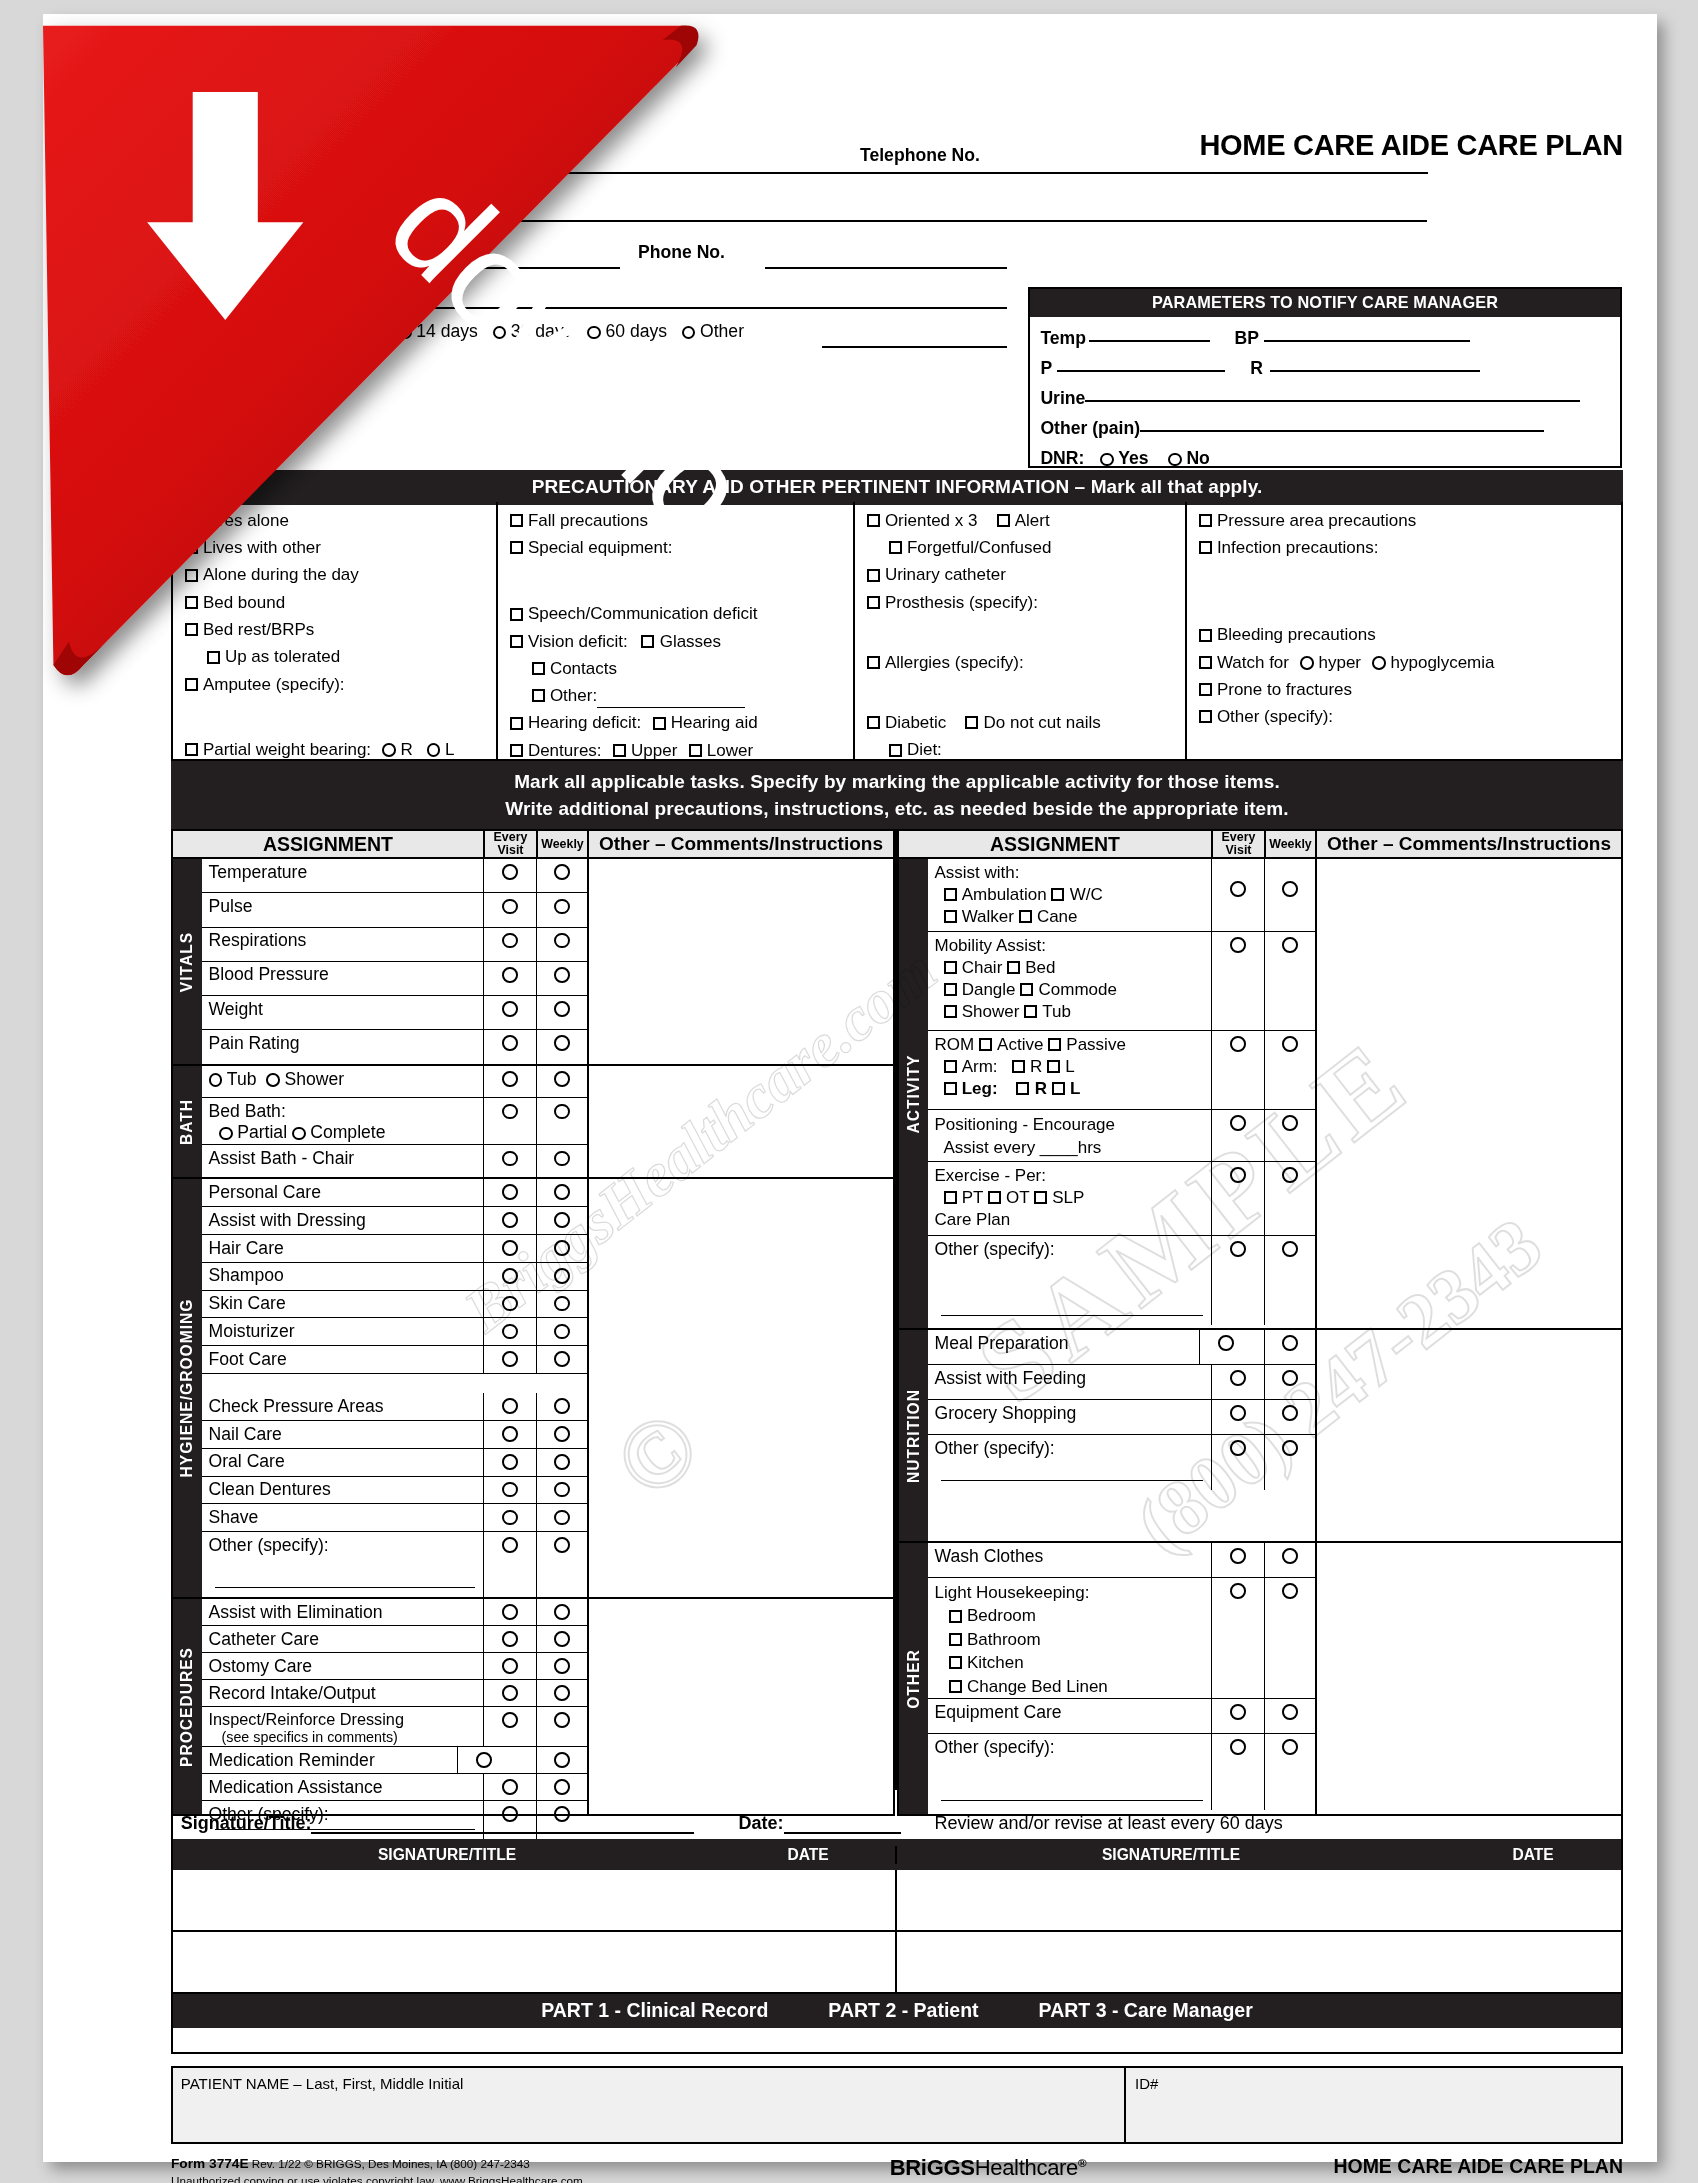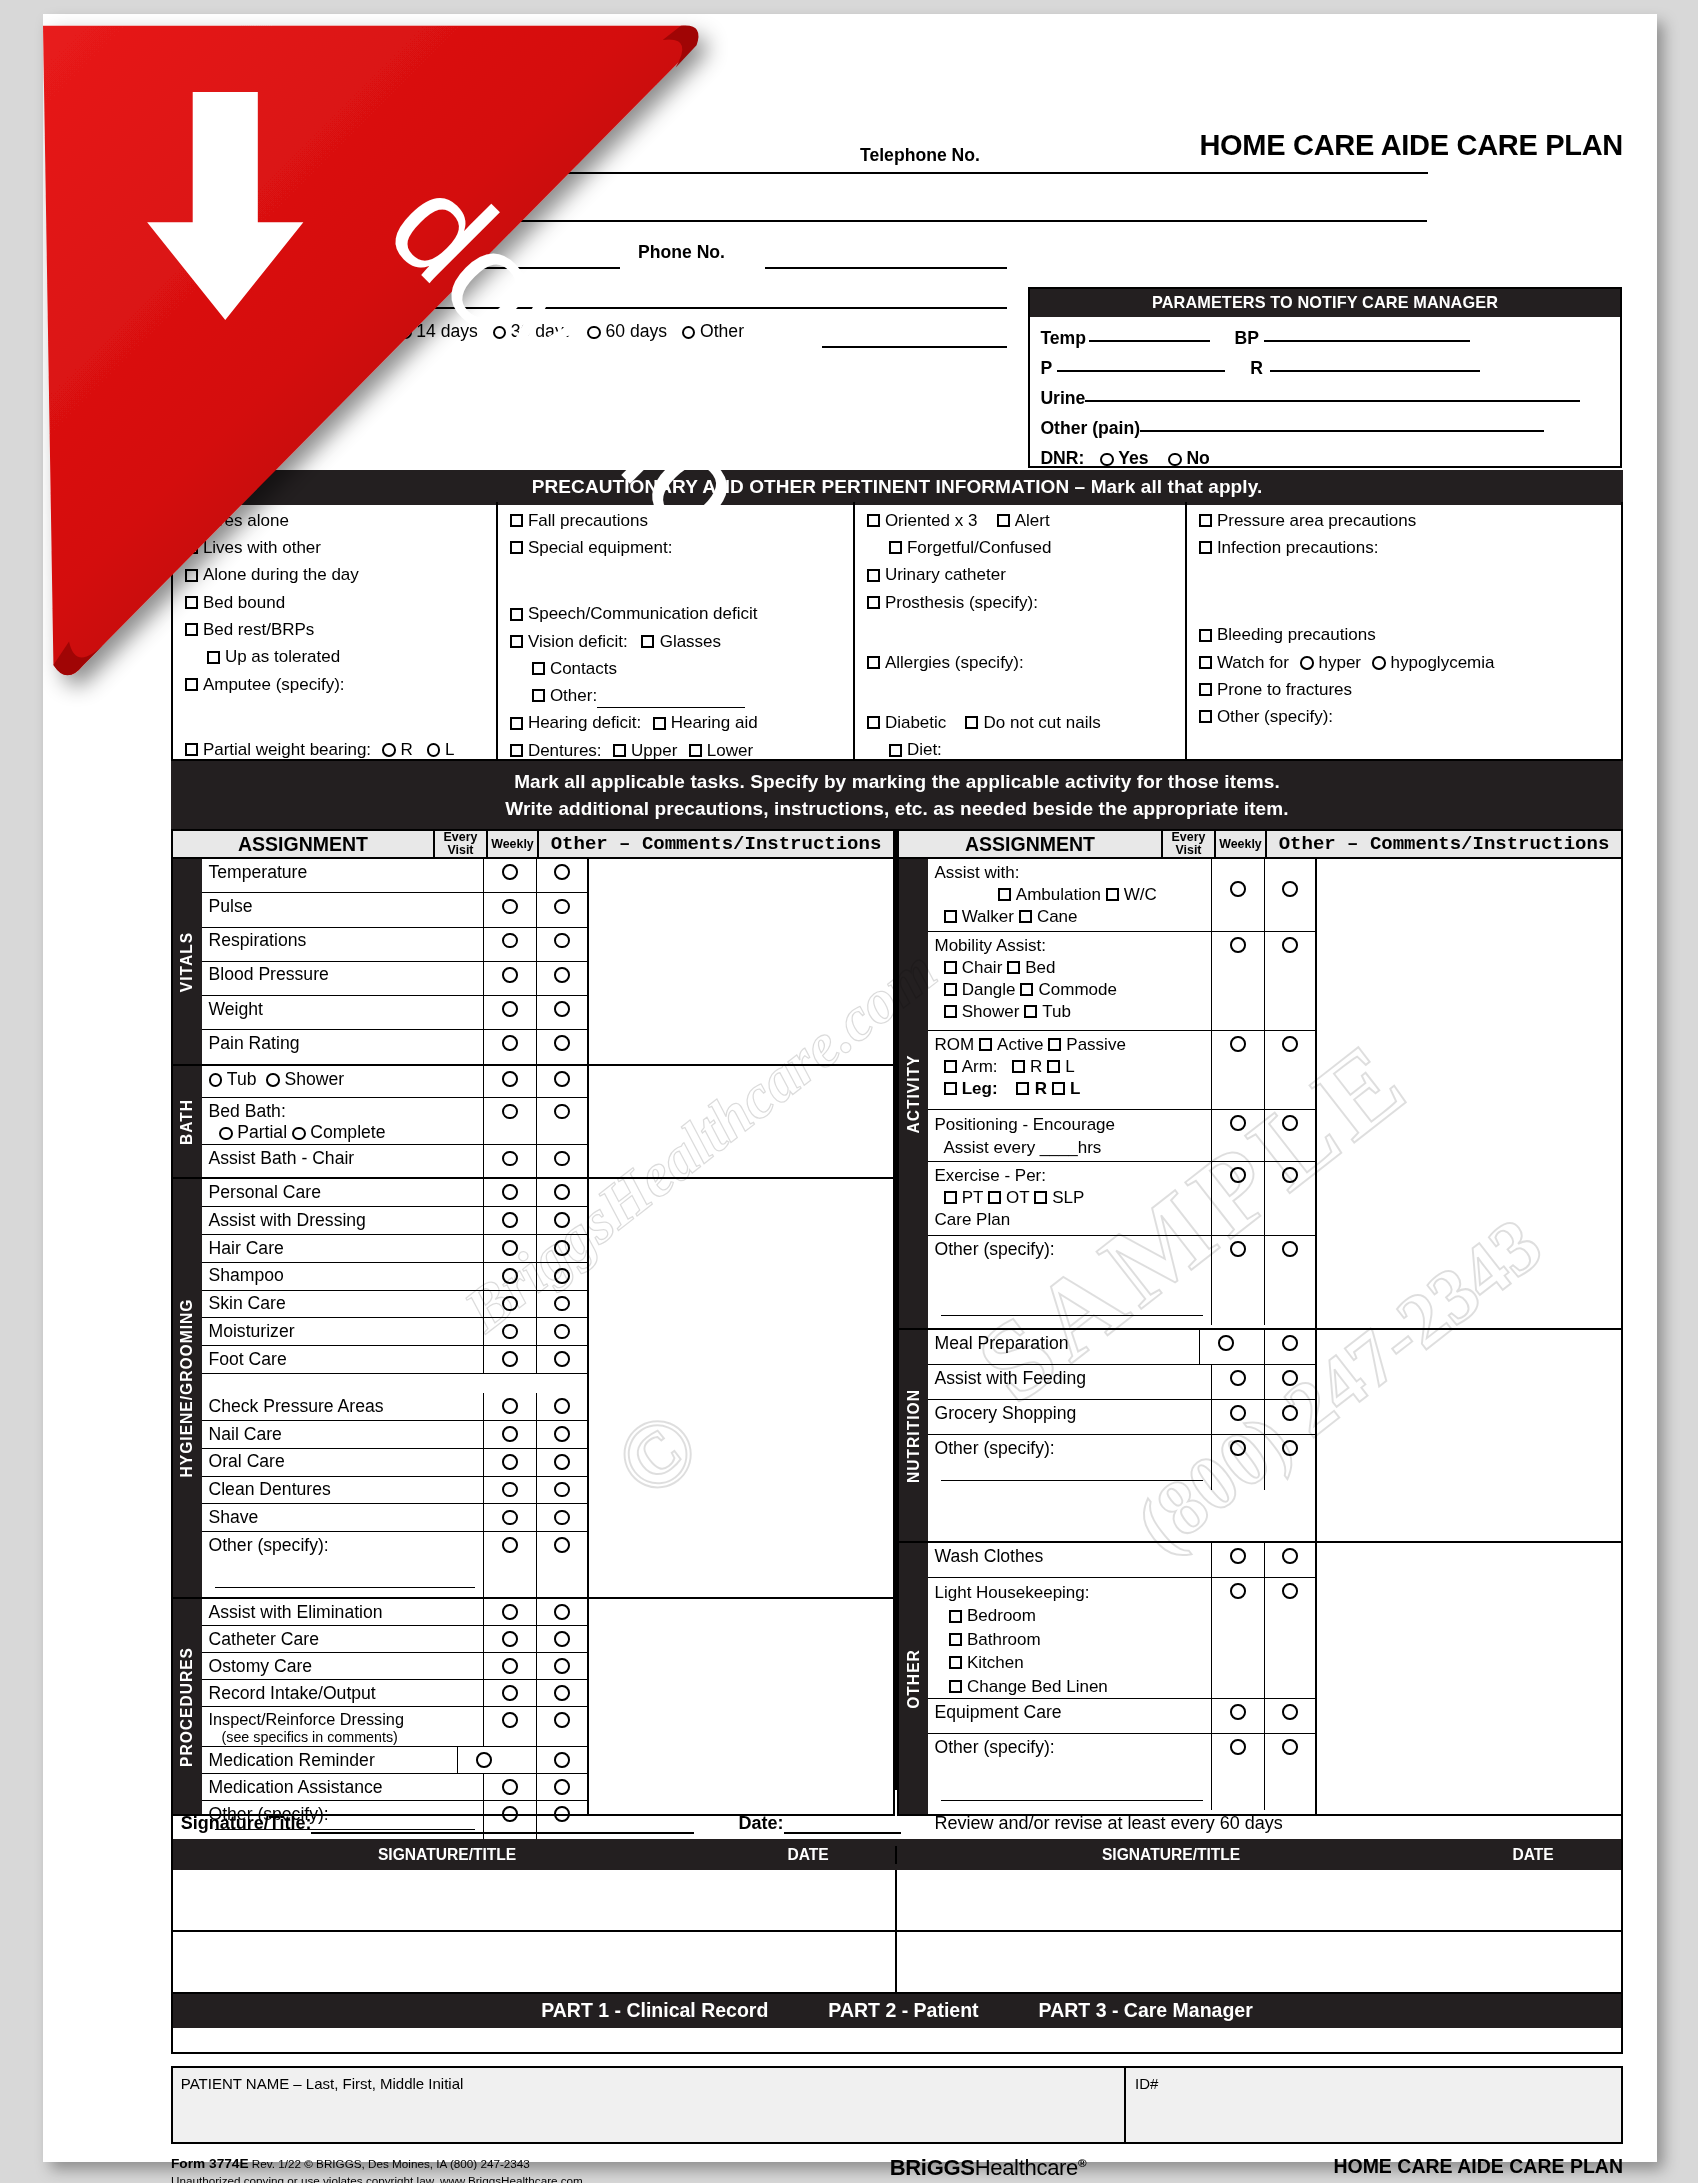--- a/index.html
+++ b/index.html
@@ -67,22 +67,22 @@
   
   #tbl{ position:absolute; left:0; top:700px; width:1452px; height:961px; display:flex; }
   .half { width:726px; display:flex; flex-direction:column; }
   .half.left{ border-right:2px solid #000; }
   .thead{ display:flex; background:#e8e8e8; border:2px solid #000; border-bottom:none;
           height:40px; font-weight:bold; }
   .th-assign{ flex:1; display:flex; align-items:center; justify-content:center; font-size:19.5px;}
   .th-ev, .th-wk{ display:flex; flex-direction:column; align-items:center; justify-content:center;
           border-left:2px solid #000; font-size:12.4px; line-height:13px; text-align:center;}
   .th-ev{ width:53px; } .th-wk{ width:51px; }
-  .th-other{ width:356px; border-left:2px solid #000; display:flex; align-items:center;
-          justify-content:center; font-size:19px;font-family:Liberation Mono, monospace;}
+  .th-other{ width:306px; border-left:2px solid #000; display:flex; align-items:center;
+          justify-content:center; font-size:19px;}
   .tbody{ flex:1; display:flex; border:2px solid #000; }
   .grp-label{ width:29px; background:#231f20; color:#fff; font-weight:bold;
           font-size:15.6px; letter-spacing:1px;
           display:flex; align-items:center; justify-content:center; }
   .grp-label span{ transform:rotate(-90deg); white-space:nowrap; }
   .grp-rows{ flex:1; display:flex; flex-direction:column; }
   .grp-other{ width:306px; border-left:2px solid #000; }
   .sect{ display:flex; border-bottom:2.6px solid #000; }
   .sect:last-child{ border-bottom:none; }
   .trow{ display:flex; border-bottom:1.3px solid #000; }
@@ -632,21 +632,21 @@
         <div class="tbody" style="padding:0;display:block;">
 
           <div class="sect" style="height:471px;">
             <div class="grp-label">
                 <span>ACTIVITY</span>
               </div>
             <div class="grp-rows">
               <div class="trow" style="height:73px;">
                 <div class="tc-lbl" style="font-size:17px;line-height:22px;">
                   <div>Assist with:</div>
-                  <div style="padding-left:9px;text-align:center;"><span class="cb"></span><span>Ambulation</span> <span class="cb"></span><span>W/C</span></div>
+                  <div style="padding-left:9px;"><span class="cb"></span><span>Ambulation</span> <span class="cb"></span><span>W/C</span></div>
                   <div style="padding-left:9px;"><span class="cb"></span><span>Walker</span> <span class="cb"></span><span>Cane</span></div>
                 </div>
                 <div class="tc-ev" style="padding-top:22px;">
                     <span class="rb"></span>
                   </div>
                   <div class="tc-wk" style="padding-top:22px;">
                     <span class="rb"></span>
                   </div>
                 </div>
 

